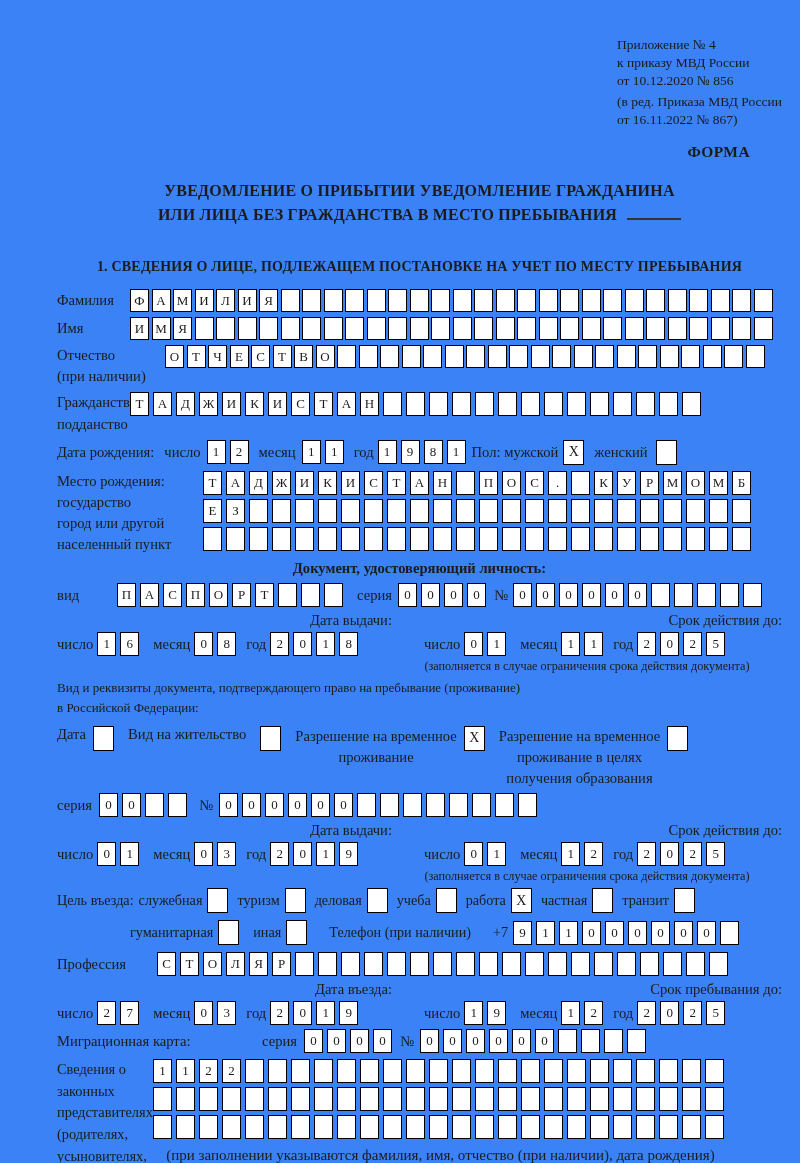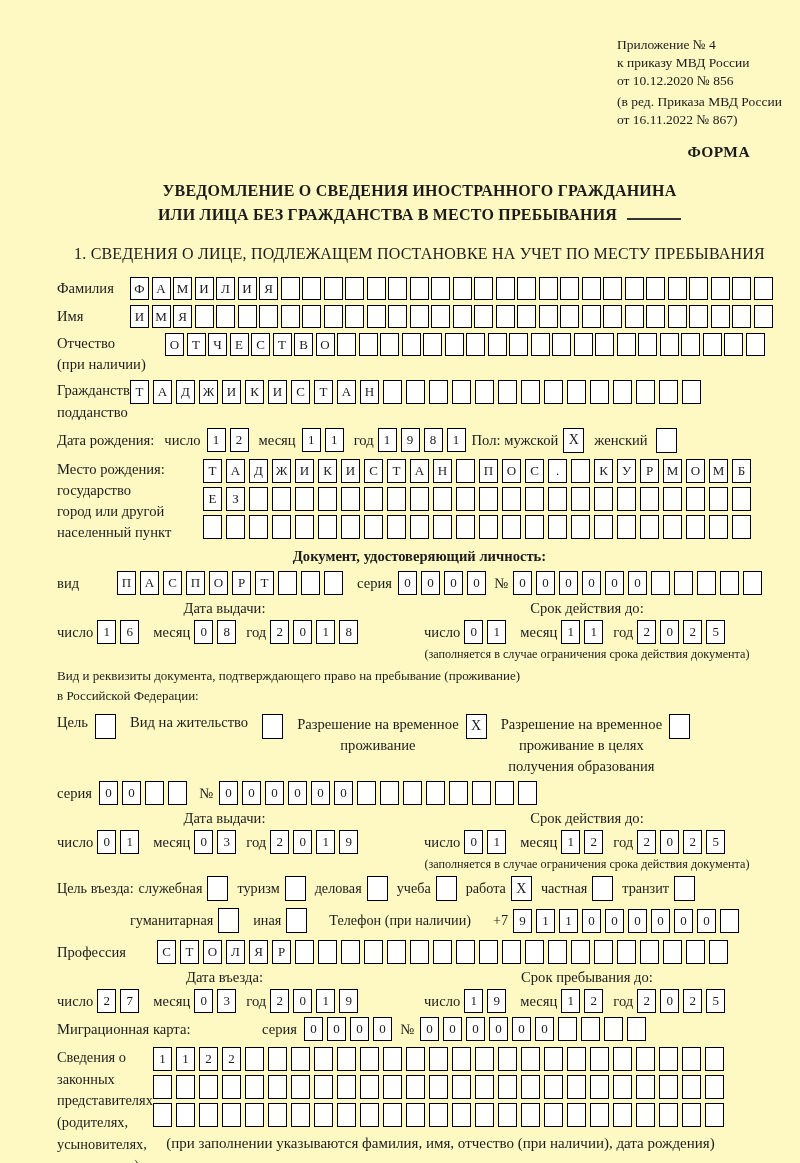--- a/index.html
+++ b/index.html
@@ -1,27 +1,27 @@
 <!DOCTYPE html>
 <html><head>
 <meta charset="utf-8">
 <style>
   * { margin:0; padding:0; box-sizing:border-box; }
   html,body { background:#ffffff; }
   body { font-family:"Liberation Serif","DejaVu Serif",serif; color:#1b1b1b; }
-  .page { width:800px; height:1163px; background:#fef9c3; padding:36px 18px 10px 57px; overflow:hidden; position:relative; }
+  .page { width:800px; height:1163px; background:#3b82f6; padding:36px 18px 10px 57px; overflow:hidden; position:relative; }
 
   .ref-block { margin-left:560px; font-size:13.5px; line-height:1.32; }
   .ref-note { margin-top:4px; }
   .forma { text-align:right; padding-right:32px; font-weight:bold; font-size:15.5px; margin-top:14px; letter-spacing:.4px; }
 
   .title { text-align:center; font-weight:bold; font-size:16px; margin-top:18px; line-height:1.5; letter-spacing:.2px; }
   .title-underline { display:inline-block; width:54px; border-bottom:2px solid #333; margin-left:10px; vertical-align:baseline; }
 
-  .section1 { text-align:center; font-weight:normal; font-size:16px; margin-top:18px; letter-spacing:.2px; }
+  .section1 { text-align:center; font-weight:bold; font-size:14px; margin-top:32px; letter-spacing:.2px; }
 
   .frm { margin-top:14px; font-size:14.6px; }
   .row { display:flex; align-items:center; margin-bottom:5px; white-space:nowrap; }
   .row-top { align-items:flex-start; }
   .lab { flex:0 0 auto; }
   .lab2 { line-height:1.45; }
   .w73 { width:73px; } .w108 { width:108px; } .w146 { width:146px; }
 
   .cells { display:flex; flex:0 0 auto; }
   .cells .cell { width:19px; height:23px; border:1.5px solid #000; margin-right:2.5px; display:flex; align-items:center; justify-content:center; font-size:13px; font-family:"Liberation Serif","DejaVu Serif",serif; background:#fff; }
@@ -29,21 +29,21 @@
   .stack > .cells { margin-bottom:4px; }
 
   .cb { width:21px; height:25px; border:1.5px solid #000; display:inline-flex; align-items:center; justify-content:center; font-size:14px; flex:0 0 auto; background:#fff; }
   .gap6 { width:6px; } .gap10 { width:10px; }
 
   .center-bold { text-align:center; font-weight:bold; font-size:14.6px; margin:0 0 6px 0; }
 
   .twocol { display:flex; margin-bottom:4px; }
   .dcol-left { width:335px; }
   .dcol-right { flex:1; }
-  .dhead { text-align:center; font-size:14.6px; margin-bottom:3px; }
+  .dhead { text-align:right; font-size:14.6px; margin-bottom:3px; }
   .dline { display:flex; align-items:center; white-space:nowrap; }
   .dline .lab { margin-right:4px; }
   .dnote { font-size:12.2px; text-align:center; white-space:nowrap; margin-top:3px; }
 
   .plain { font-size:13px; line-height:1.55; }
   .cbrow { display:flex; align-items:flex-start; margin:7px 0 4px 0; }
   .cb-item { display:flex; align-items:flex-start; margin-right:14px; }
   .cb-item .txt { margin-right:7px; }
   .multi { text-align:center; line-height:1.45; white-space:nowrap; }
 
@@ -64,21 +64,21 @@
     <div>Приложение № 4</div>
     <div>к приказу МВД России</div>
     <div>от 10.12.2020 № 856</div>
     <div class="ref-note">(в ред. Приказа МВД России</div>
     <div>от 16.11.2022 № 867)</div>
   </div>
 
   <div class="forma">ФОРМА</div>
 
   <div class="title">
-    <div>УВЕДОМЛЕНИЕ О СВЕДЕНИЯ ИНОСТРАННОГО ГРАЖДАНИНА</div>
+    <div>УВЕДОМЛЕНИЕ О ПРИБЫТИИ УВЕДОМЛЕНИЕ ГРАЖДАНИНА</div>
     <div><span>ИЛИ ЛИЦА БЕЗ ГРАЖДАНСТВА В МЕСТО ПРЕБЫВАНИЯ</span><span class="title-underline"></span></div>
   </div>
 
   <div class="section1">1. СВЕДЕНИЯ О ЛИЦЕ, ПОДЛЕЖАЩЕМ ПОСТАНОВКЕ НА УЧЕТ ПО МЕСТУ ПРЕБЫВАНИЯ</div>
 
   <div class="frm">
 
     <div class="row">
       <span class="lab w73">Фамилия</span>
       <span class="cells sm">
@@ -429,21 +429,21 @@
       </div>
     </div>
 
     <div class="plain" style="margin-top:4px;">
       <div>Вид и реквизиты документа, подтверждающего право на пребывание (проживание)</div>
       <div>в Российской Федерации:</div>
     </div>
 
     <div class="cbrow">
       <span class="cb-item">
-        <span class="txt">Цель</span>
+        <span class="txt">Дата</span>
         <span class="cb"></span>
       </span>
       <span class="cb-item">
         <span class="txt" style="margin-right:14px;">Вид на жительство</span>
         <span class="cb"></span>
       </span>
       <span class="cb-item">
         <span class="txt multi">
           <div>Разрешение на временное</div>
           <div>проживание</div>

